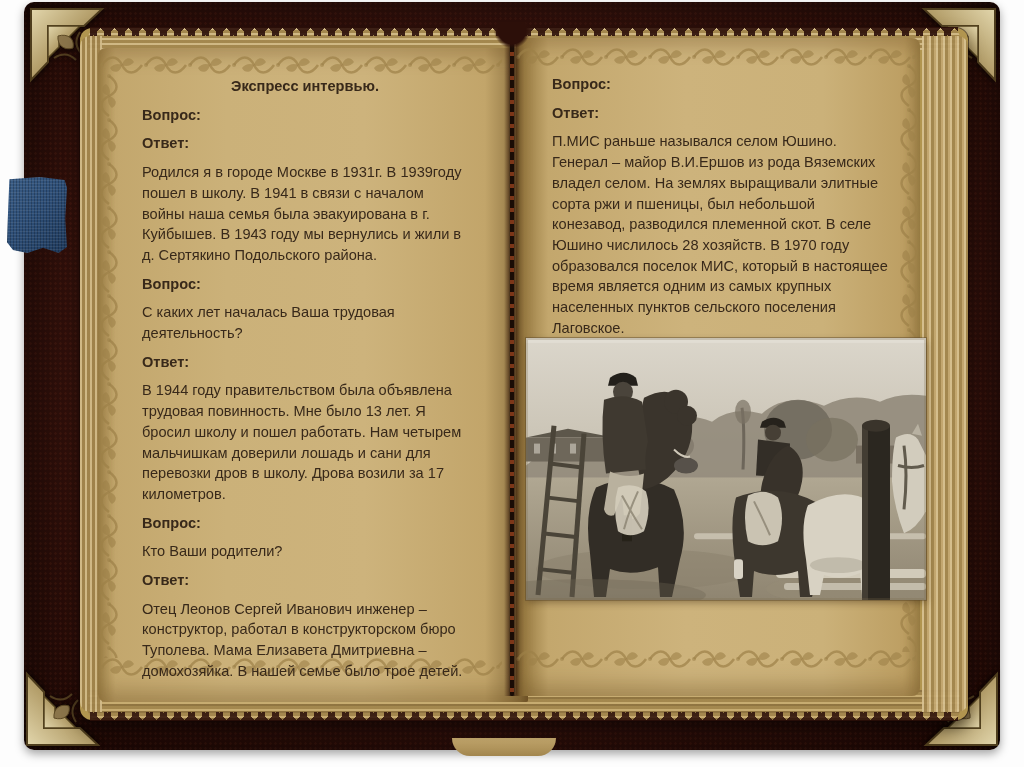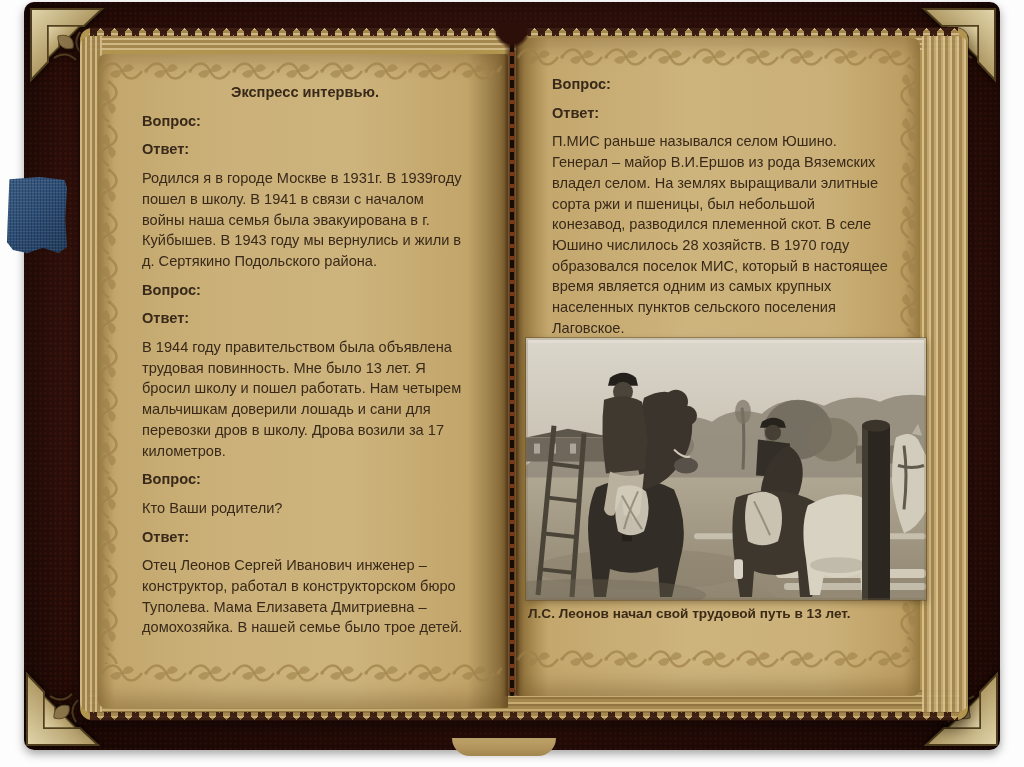--- a/index.html
+++ b/index.html
@@ -43,23 +43,23 @@
   .deck{position:absolute;opacity:.92;}
   .deck-t{left:8px;right:8px;top:0;height:22px;border-radius:10px 10px 0 0;
     background:repeating-linear-gradient(180deg,#d2bb89 0 2px,#a2864e 2px 5px);}
   .deck-b{left:8px;right:8px;bottom:0;height:30px;border-radius:0 0 10px 10px;
     background:repeating-linear-gradient(0deg,#8d7240 0 2px,#c9ae74 2px 4px,#a2864e 4px 7px);}
   .deck-l{left:0;top:8px;bottom:8px;width:22px;border-radius:10px 0 0 10px;
     background:repeating-linear-gradient(90deg,#d2bb89 0 2px,#9e814a 2px 5px);}
   .deck-r{right:0;top:8px;bottom:8px;width:46px;border-radius:0 10px 10px 0;
     background:repeating-linear-gradient(90deg,#d8c292 0 2px,#a2864e 2px 5px,#c4a871 5px 7px);}
 
-  .page-l{position:absolute;left:18px;top:26px;width:410px;height:654px;border-radius:8px 2px 2px 8px;
+  .page-l{position:absolute;left:18px;top:20px;width:410px;height:654px;border-radius:8px 2px 2px 8px;
     background:linear-gradient(90deg,#a78b50 0%,#c3a76d 4%,#cbb179 30%,#cdb37c 62%,#c2a56a 90%,#8d7240 98%,#6e5329 100%);
-    box-shadow:inset 0 10px 16px rgba(110,80,35,.28), inset 0 -12px 18px rgba(110,80,35,.35);}
+    box-shadow:inset 0 10px 16px rgba(110,80,35,.28), inset 0 -12px 18px rgba(110,80,35,.35);padding-left:20px;}
   .page-r{position:absolute;left:436px;top:10px;width:404px;height:658px;border-radius:2px 8px 8px 2px;
     background:linear-gradient(90deg,#6e5329 0%,#9a7d44 2%,#c3a76d 8%,#cdb37c 42%,#cbb179 76%,#bd9f63 96%,#a78b50 100%);
     box-shadow:inset 0 10px 16px rgba(110,80,35,.28), inset 0 -12px 18px rgba(110,80,35,.35);}
 
   .spine{position:absolute;left:424px;top:4px;width:16px;height:664px;z-index:5;
     background:linear-gradient(90deg,transparent 0,rgba(50,22,8,.5) 28%,rgba(16,6,3,.9) 50%,rgba(50,22,8,.5) 72%,transparent 100%);}
   .cord{position:absolute;left:6px;top:0;bottom:0;width:4px;border-radius:2px;
     background:repeating-linear-gradient(180deg,#1a0c05 0 8px,#7c3618 8px 12px);}
   .spine-notch{position:absolute;left:414px;top:-6px;width:36px;height:26px;z-index:6;
     background:radial-gradient(ellipse at 50% 30%, #2c0f09 0 55%, transparent 72%);}
@@ -170,20 +170,21 @@
         <div class="title">Экспресс интервью.</div>
         <div class="qa">
           <div class="qa-label">Вопрос:</div>
         </div>
         <div class="qa">
           <div class="qa-label">Ответ:</div>
           <div class="qa-text">Родился я в городе Москве в 1931г. В 1939году пошел в школу. В 1941 в связи с началом войны наша семья была эвакуирована в г. Куйбышев. В 1943 году мы вернулись и жили в д. Сертякино Подольского района.</div>
         </div>
         <div class="qa">
           <div class="qa-label">Вопрос:</div>
+          <div class="qa-text">С каких лет началась Ваша трудовая деятельность?</div>
         </div>
         <div class="qa">
           <div class="qa-label">Ответ:</div>
           <div class="qa-text">В 1944 году правительством была объявлена трудовая повинность. Мне было 13 лет. Я бросил школу и пошел работать. Нам четырем мальчишкам доверили лошадь и сани для перевозки дров в школу. Дрова возили за 17 километров.</div>
         </div>
         <div class="qa">
           <div class="qa-label">Вопрос:</div>
           <div class="qa-text">Кто Ваши родители?</div>
         </div>
         <div class="qa">
@@ -272,21 +273,20 @@
 
           <path d="M370,100 q14,-8 22,2 l8,16 v56 q-10,18 -22,22 q-10,-26 -12,-52 q0,-30 4,-44z" fill="#d2ccbd"></path>
           <path d="M372,128 q14,4 26,0 M378,108 q4,28 0,64" stroke="#4d463a" stroke-width="3" fill="none" opacity=".85"></path>
           <path d="M386,96 l6,-10 l4,12z" fill="#b8b1a1"></path>
           <rect x="208" y="222" width="9" height="20" rx="3" fill="#d9d3c5"></rect>
           <ellipse cx="60" cy="258" rx="120" ry="16" fill="#6e6554" opacity=".35"></ellipse>
           <rect width="400" height="263" fill="none" stroke="#7a6a4d" stroke-opacity=".25" stroke-width="4"></rect>
         </svg>
       </div>
 
-      <div class="caption">Л.С. Леонов начал свой трудовой путь в 13 лет.</div>
     </div>
 
     <div class="spine">
       <div class="cord"></div>
     </div>
     <div class="spine-notch"></div>
   </div>
 
 </div>
 

